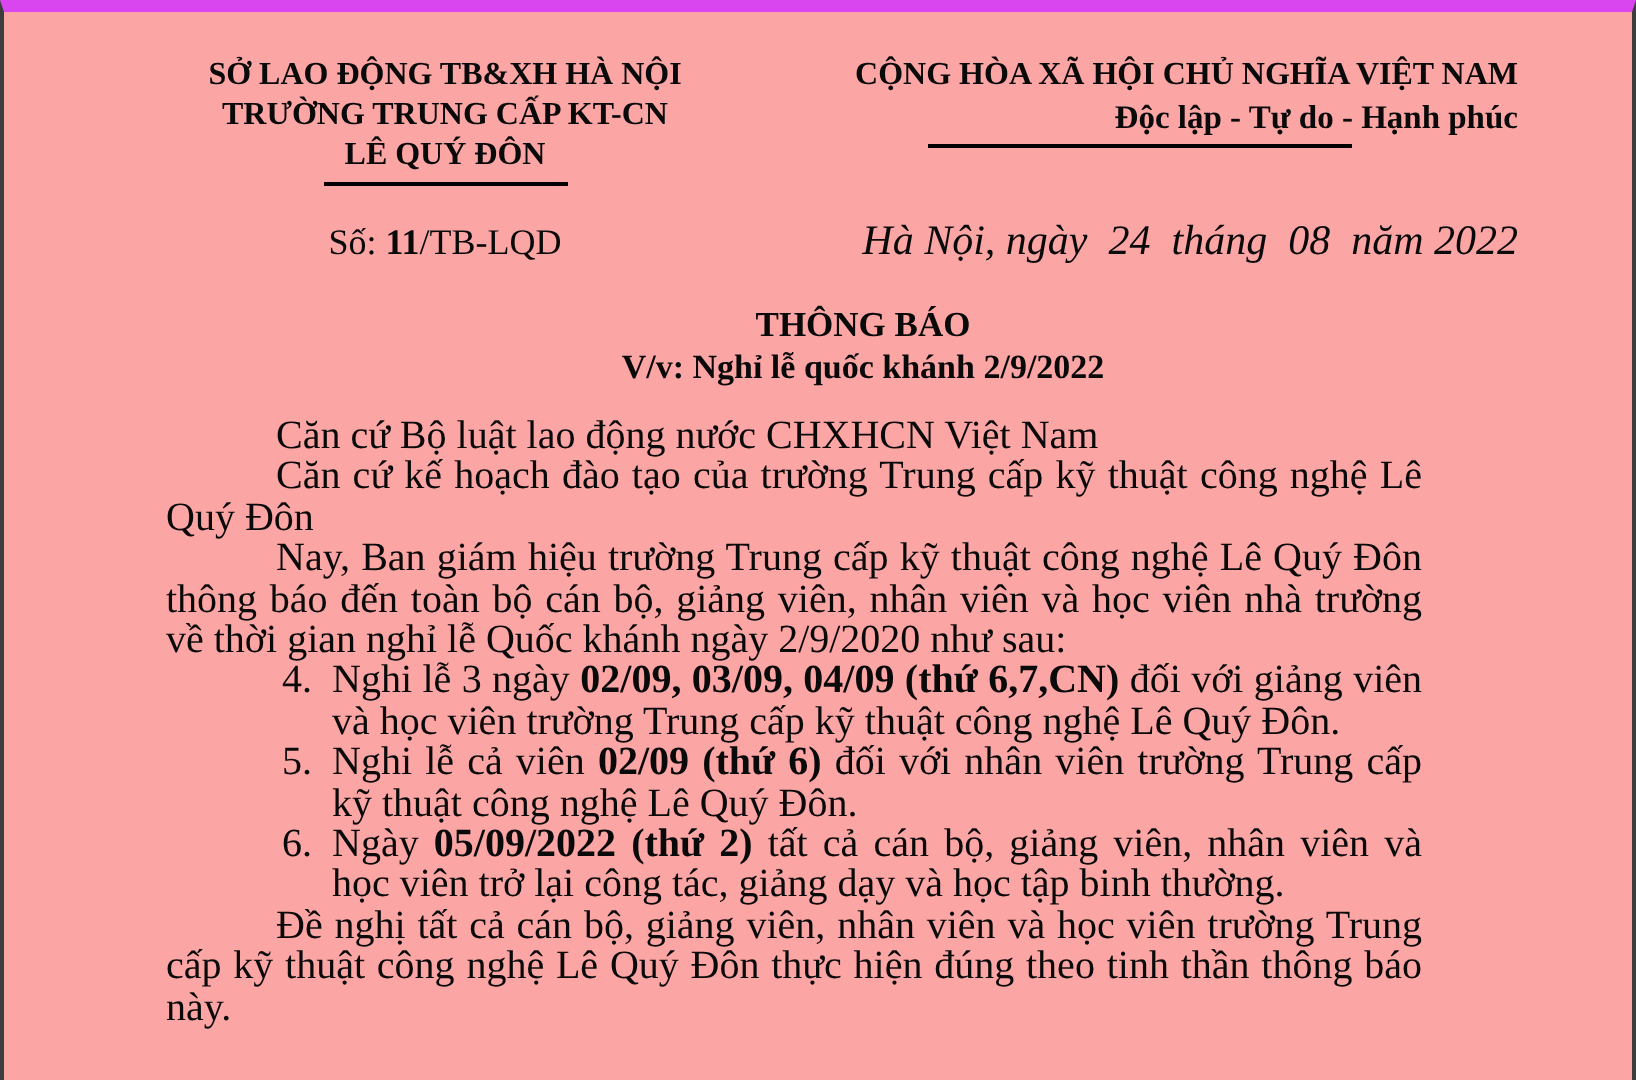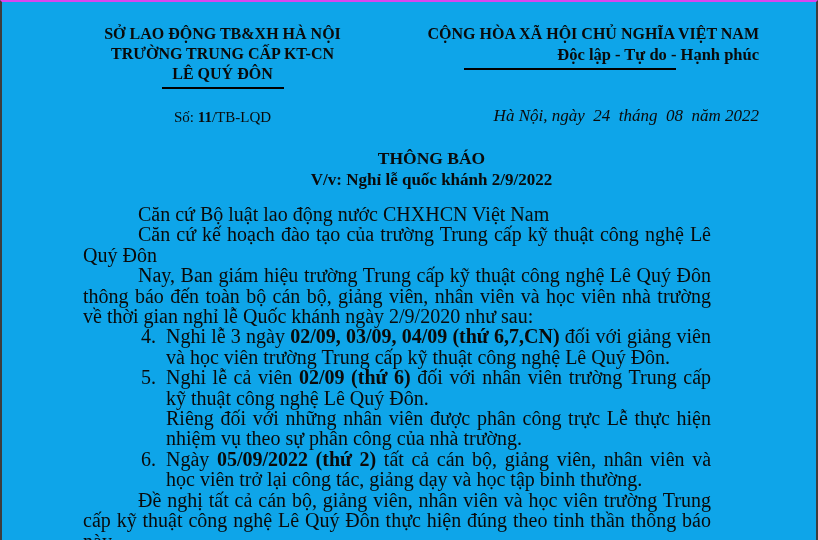--- a/index.html
+++ b/index.html
@@ -1,38 +1,38 @@
 <!DOCTYPE html>
 <html><head>
 <meta charset="utf-8">
 <style>
   html,body { margin:0; padding:0; background:#ffffff; }
   .page {
     position:relative;
     width:818px; height:540px;
     box-sizing:border-box;
-    background:#0ea5e9;
-    border-top:2px solid #d946ef;
+    background:#fca5a5;
+    border-top:6px solid #d946ef;
     border-left:2px solid #3d3d3d;
     border-right:2px solid #3d3d3d;
     font-family:"Liberation Serif","DejaVu Serif",serif;
     color:#0a0a0a;
     overflow:hidden;
   }
   .doc-header { display:flex; margin-top:22px; }
   .header-left { width:345px; margin-left:48px; text-align:center; }
   .org-line { font-weight:bold; font-size:16px; line-height:20px; white-space:nowrap; }
   .org-underline { width:122px; height:2px; background:#000; margin:3px auto 0 auto; }
-  .doc-number { margin-top:18px; font-size:15px; line-height:20px; }
+  .doc-number { margin-top:18px; font-size:18px; line-height:20px; }
   .doc-number .num { font-weight:bold; }
   .header-right { width:378px; margin-left:-14px; text-align:right; }
   .country { font-weight:bold; font-size:16px; line-height:20px; white-space:nowrap; }
   .motto { font-weight:bold; font-size:16.5px; line-height:21px; }
   .motto-underline { width:212px; height:2px; background:#000; margin:3px auto 0 auto; }
-  .date-line { margin-top:36px; font-style:italic; font-size:17px; line-height:20px; white-space:pre-wrap; }
+  .date-line { margin-top:36px; font-style:italic; font-size:21px; line-height:20px; white-space:pre-wrap; }
   .doc-title { text-align:center; margin-top:20px;padding-left:45px; }
   .title-main { font-weight:bold; font-size:17.5px; line-height:22px; }
   .title-subject { font-weight:bold; font-size:17px; line-height:22px; }
   .doc-body {
     margin:13px 105px 0 81px;
     font-size:20px; line-height:20.4px;
     text-align:justify;
   }
   .doc-body p { margin:0; }
   .p-indent { text-indent:55px; }
@@ -80,21 +80,20 @@
         <div class="list-item">
           <span class="list-marker">4.</span>
           <div class="list-content">
             <p><span>Nghi lễ 3 ngày </span><b>02/09, 03/09, 04/09 (thứ 6,7,CN)</b><span> đối với giảng viên và học viên trường Trung cấp kỹ thuật công nghệ Lê Quý Đôn.</span></p>
           </div>
         </div>
         <div class="list-item">
           <span class="list-marker">5.</span>
           <div class="list-content">
             <p><span>Nghi lễ cả viên </span><b>02/09 (thứ 6)</b><span> đối với nhân viên trường Trung cấp kỹ thuật công nghệ Lê Quý Đôn.</span></p>
-            <p><span>Riêng đối với những nhân viên được phân công trực Lễ thực hiện nhiệm vụ theo sự phân công của nhà trường.</span></p>
           </div>
         </div>
         <div class="list-item">
           <span class="list-marker">6.</span>
           <div class="list-content">
             <p><span>Ngày </span><b>05/09/2022 (thứ 2)</b><span> tất cả cán bộ, giảng viên, nhân viên và học viên trở lại công tác, giảng dạy và học tập binh thường.</span></p>
           </div>
         </div>
       </div>
 

